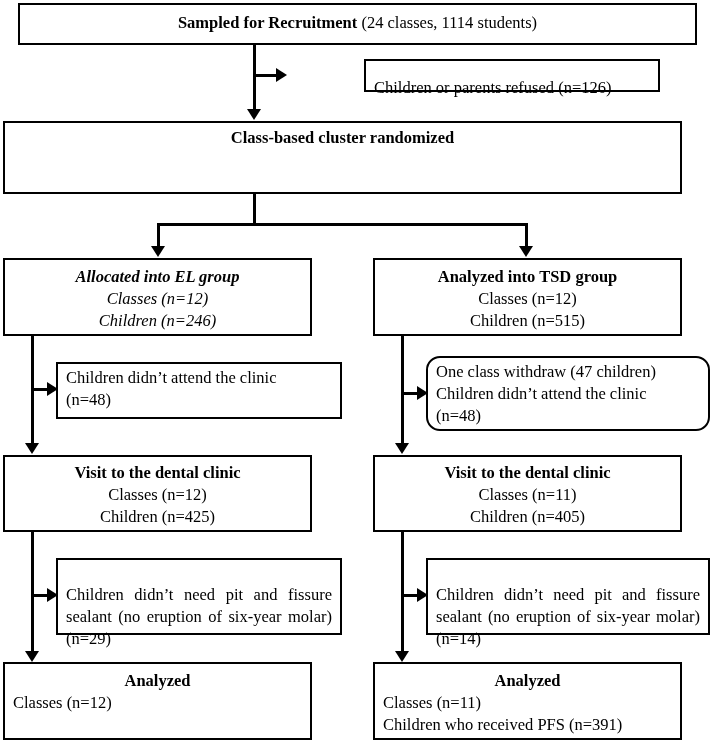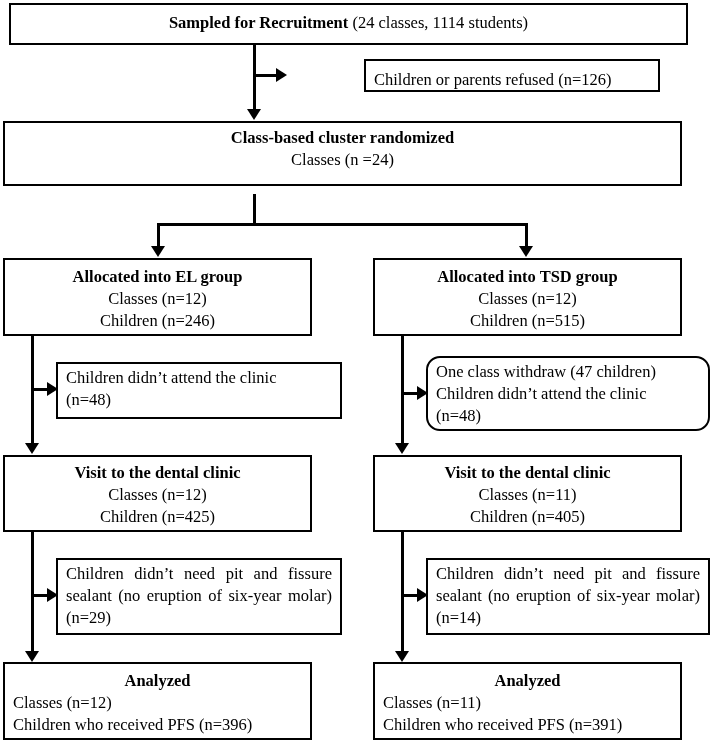--- a/index.html
+++ b/index.html
@@ -25,21 +25,21 @@
     background: #ffffff;
     font-size: 16.5px;
     line-height: 1.33;
     z-index: 3;
   }
   .box .pad {
     padding: 4px 8px;
   }
   .ctr { text-align: center; }
   .lft { text-align: left; }
-  .jst { text-align: justify; text-align-last: left; }
+  .jst { text-align: justify; text-align-last: left; margin-top: 21px; }
   .title-line { font-weight: bold; }
 
   
   .vline {
     position: absolute;
     width: 3px;
     background: #000000;
     z-index: 1;
   }
   .hline {
@@ -100,50 +100,49 @@
   <div class="vline" style="left:401px; top:336px; height:108px;"></div>
   <div class="arrow-down" style="left:395px; top:443px;"></div>
   <div class="hline" style="left:401px; top:392px; width:17px;"></div>
   <div class="arrow-right" style="left:417px; top:386px;"></div>
 
   <div class="vline" style="left:401px; top:532px; height:120px;"></div>
   <div class="arrow-down" style="left:395px; top:651px;"></div>
   <div class="hline" style="left:401px; top:594px; width:17px;"></div>
   <div class="arrow-right" style="left:417px; top:588px;"></div>
 
-  <div class="box" style="left:9px; top:3px; width:679px; height:42px;">
+  <div class="box" style="left:18px; top:3px; width:679px; height:42px;">
     <div class="pad ctr" style="padding-top:7px;">
       <span class="title-line">Sampled for Recruitment</span><span> (24 classes, 1114 students)</span>
     </div>
   </div>
 
   <div class="box" style="left:364px; top:59px; width:296px; height:33px;">
-    <div class="pad lft" style="padding-top:8px;">
+    <div class="pad lft" style="padding-top:16px;">
       <div>Children or parents refused (n=126)</div>
     </div>
   </div>
 
-  <div class="box" style="left:3px; top:121px; width:679px; height:65px;">
+  <div class="box" style="left:3px; top:121px; width:679px; height:73px;">
     <div class="pad ctr" style="padding-top:4px;">
       <div class="title-line">Class-based cluster randomized</div>
-      <div>Classes (n =24)</div>
     </div>
   </div>
 
   <div class="box" style="left:3px; top:258px; width:309px; height:78px;">
-    <div class="pad ctr" style="padding-top:6px;">
+    <div class="pad ctr" style="padding-top:6px;font-style:italic;">
       <div class="title-line">Allocated into EL group</div>
       <div>Classes (n=12)</div>
       <div>Children (n=246)</div>
     </div>
   </div>
 
   <div class="box" style="left:373px; top:258px; width:309px; height:78px;">
     <div class="pad ctr" style="padding-top:6px;">
-      <div class="title-line">Allocated into TSD group</div>
+      <div class="title-line">Analyzed into TSD group</div>
       <div>Classes (n=12)</div>
       <div>Children (n=515)</div>
     </div>
   </div>
 
   <div class="box" style="left:56px; top:362px; width:286px; height:57px; border-width:2px;">
     <div class="pad lft" style="padding-top:3px;">
       <div>Children didn’t attend the clinic</div>
       <div>(n=48)</div>
     </div>
@@ -178,21 +177,20 @@
   </div>
 
   <div class="box" style="left:426px; top:558px; width:284px; height:77px; border-width:2px;">
     <div class="pad jst" style="padding-top:3px;">Children didn’t need pit and fissure sealant (no eruption of six-year molar) (n=14)</div>
   </div>
 
   <div class="box" style="left:3px; top:662px; width:309px; height:78px;">
     <div class="pad" style="padding-top:6px;">
       <div class="title-line ctr">Analyzed</div>
       <div class="lft">Classes (n=12)</div>
-      <div class="lft">Children who received PFS (n=396)</div>
     </div>
   </div>
 
   <div class="box" style="left:373px; top:662px; width:309px; height:78px;">
     <div class="pad" style="padding-top:6px;">
       <div class="title-line ctr">Analyzed</div>
       <div class="lft">Classes (n=11)</div>
       <div class="lft">Children who received PFS (n=391)</div>
     </div>
   </div>

